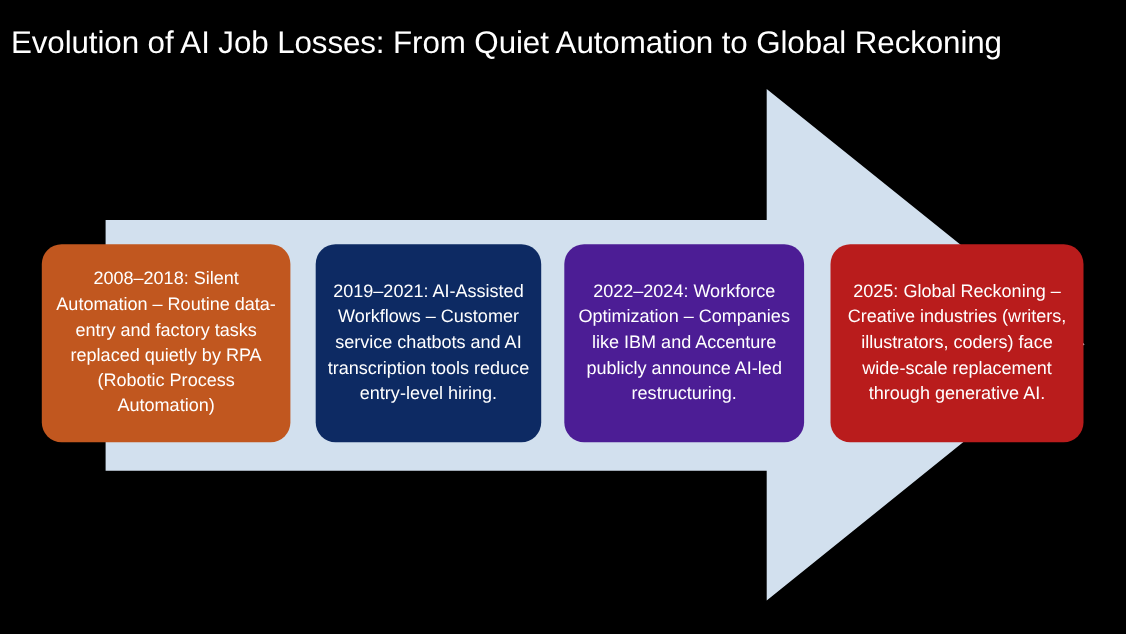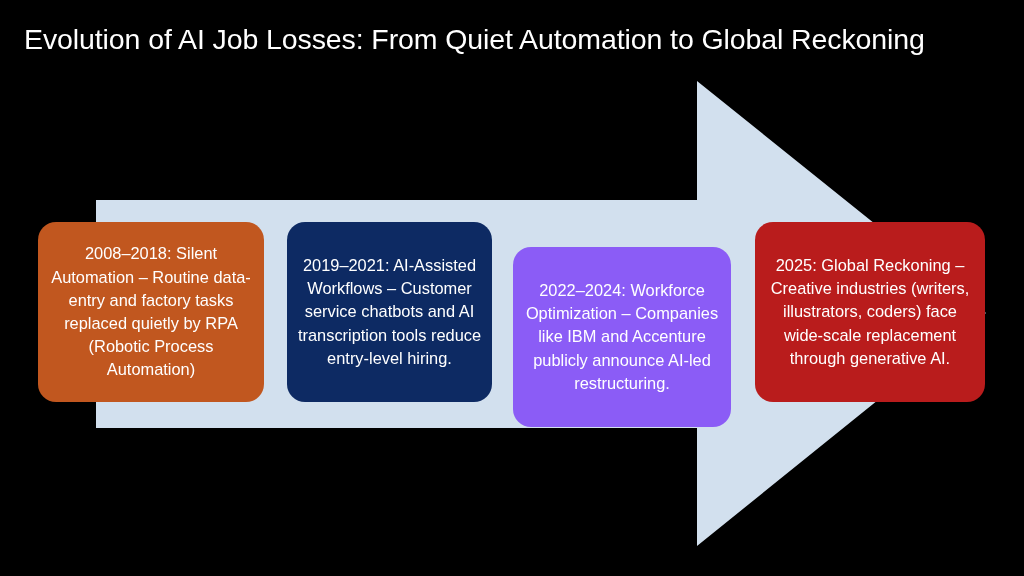--- a/index.html
+++ b/index.html
@@ -16,21 +16,21 @@
   }
   #slide {
     position: absolute;
     left: 0; top: 0;
     width: 1024px;
     height: 576px;
     background: #000000;
   }
   #slide-title {
     position: absolute;
-    left: 24px;
+    left: 10px;
     top: 20px;
     width: 990px;
     color: #FFFFFF;
     font-size: 28.5px;
     font-weight: 400;
     letter-spacing: -0.1px;
     line-height: 38px;
     white-space: nowrap;
   }
   #arrow-layer {
@@ -62,21 +62,21 @@
     line-height: 23.2px;
     padding: 6px 9px;
     overflow: hidden;
   }
   .stage-box .box-text {
     display: block;
     width: 100%;
   }
   #box-0 { left: 38px;  width: 226px; background: #C1571F; }
   #box-1 { left: 287px; width: 205px; background: #0D2A63; text-align: center; }
-  #box-2 { left: 513px; width: 218px; background: #8b5cf6; margin-top: 25px; }
+  #box-2 { left: 513px; width: 218px; background: #4c1d95; }
   #box-3 { left: 755px; width: 230px; background: #b91c1c; }
 </style>
 </head>
 <body>
 
 <div id="slide">
 
   <div id="slide-title">Evolution of AI Job Losses: From Quiet Automation to Global Reckoning</div>
 
   <svg id="arrow-layer" viewBox="0 0 1024 576" width="1024" height="576" xmlns="http://www.w3.org/2000/svg">

